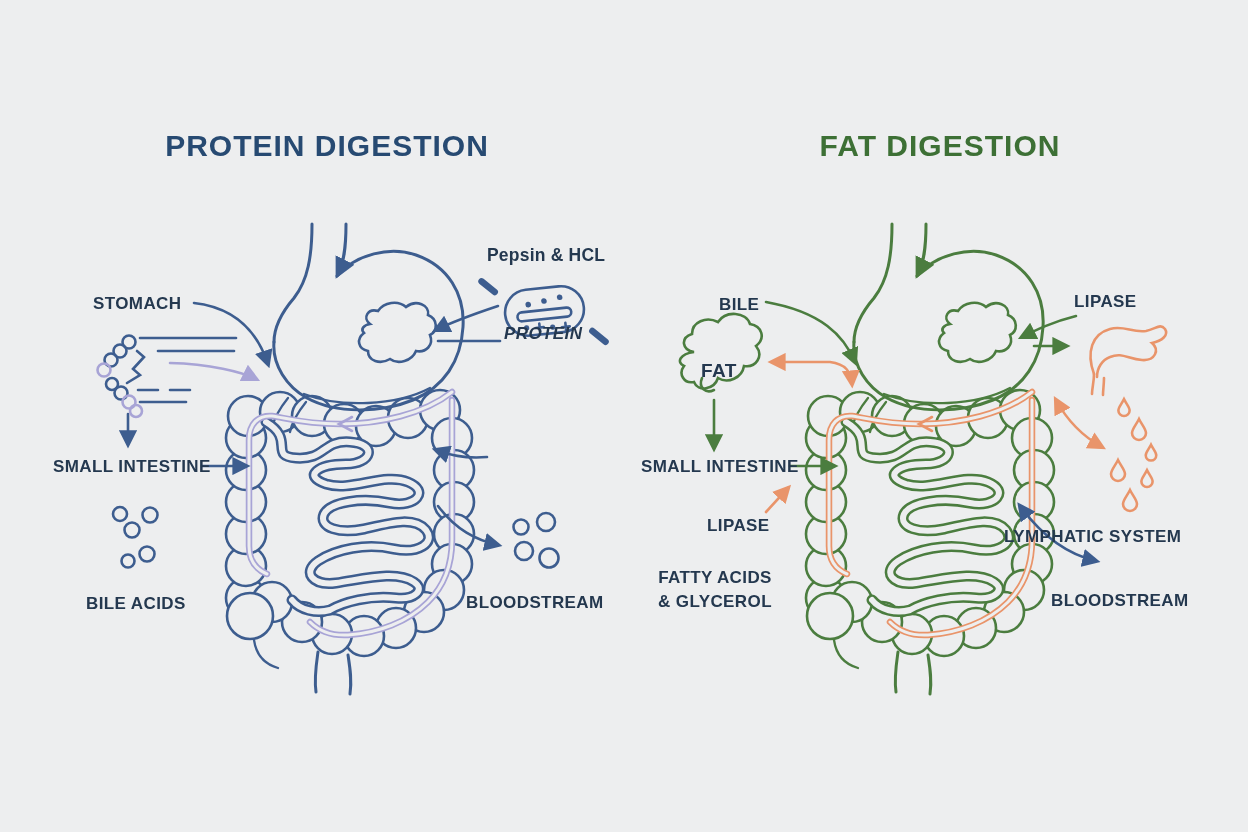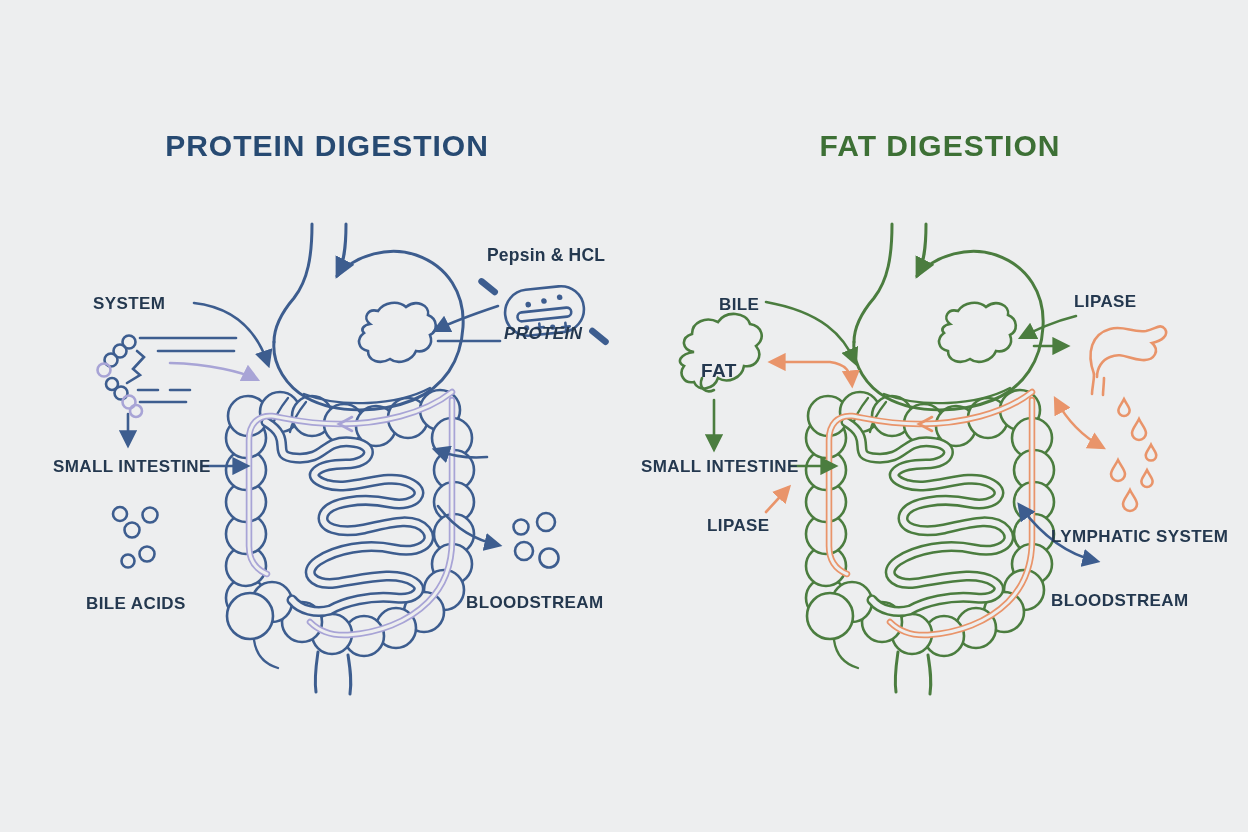--- a/index.html
+++ b/index.html
@@ -214,28 +214,32 @@
       <path class="orange" stroke-width="2.4" transform="translate(1118,471)" d="M0,-11 C3,-5 7,-1 7,3 A7,7 0 1,1 -7,3 C-7,-1 -3,-5 0,-11 Z"></path>
       <path class="orange" stroke-width="2.4" transform="translate(1147,479) scale(0.8)" d="M0,-11 C3,-5 7,-1 7,3 A7,7 0 1,1 -7,3 C-7,-1 -3,-5 0,-11 Z" vector-effect="non-scaling-stroke"></path>
       <path class="orange" stroke-width="2.4" transform="translate(1130,501)" d="M0,-11 C3,-5 7,-1 7,3 A7,7 0 1,1 -7,3 C-7,-1 -3,-5 0,-11 Z"></path>
     </g>
   </g>
 </svg>
 
 <div class="title title-fat" style="left:760px;top:129px;">FAT DIGESTION</div>
 <div class="title title-protein" style="left:147px;top:129px;">PROTEIN DIGESTION</div>
 
-<div class="lbl" style="left:93px;top:294px;">SYSTEM</div>
+<div class="lbl" style="left:93px;top:294px;">STOMACH</div>
 <div class="lbl mixedcase" style="left:487px;top:245px;">Pepsin &amp; HCL</div>
 <div class="lbl" style="left:504px;top:324px;font-style:italic;">PROTEIN</div>
 <div class="lbl" style="left:53px;top:457px;">SMALL INTESTINE</div>
 <div class="lbl" style="left:86px;top:594px;">BILE ACIDS</div>
 <div class="lbl" style="left:466px;top:593px;">BLOODSTREAM</div>
 
 <div class="lbl" style="left:719px;top:295px;">BILE</div>
 <div class="lbl fat-word" style="left:690px;top:360px;width:58px;text-align:center;">FAT</div>
 <div class="lbl" style="left:1074px;top:292px;">LIPASE</div>
 <div class="lbl" style="left:641px;top:457px;">SMALL INTESTINE</div>
 <div class="lbl" style="left:707px;top:516px;">LIPASE</div>
-<div class="lbl" style="left:1004px;top:527px;padding-left:47px;">LYMPHATIC SYSTEM</div>
+<div class="lbl centered" style="left:644px;top:566px;width:142px;line-height:24px;">
+  <span>FATTY ACIDS</span><br>
+  <span>&amp; GLYCEROL</span>
+</div>
+<div class="lbl" style="left:1004px;top:527px;">LYMPHATIC SYSTEM</div>
 <div class="lbl" style="left:1051px;top:591px;">BLOODSTREAM</div>
 
 </div>
 
 </body></html>

